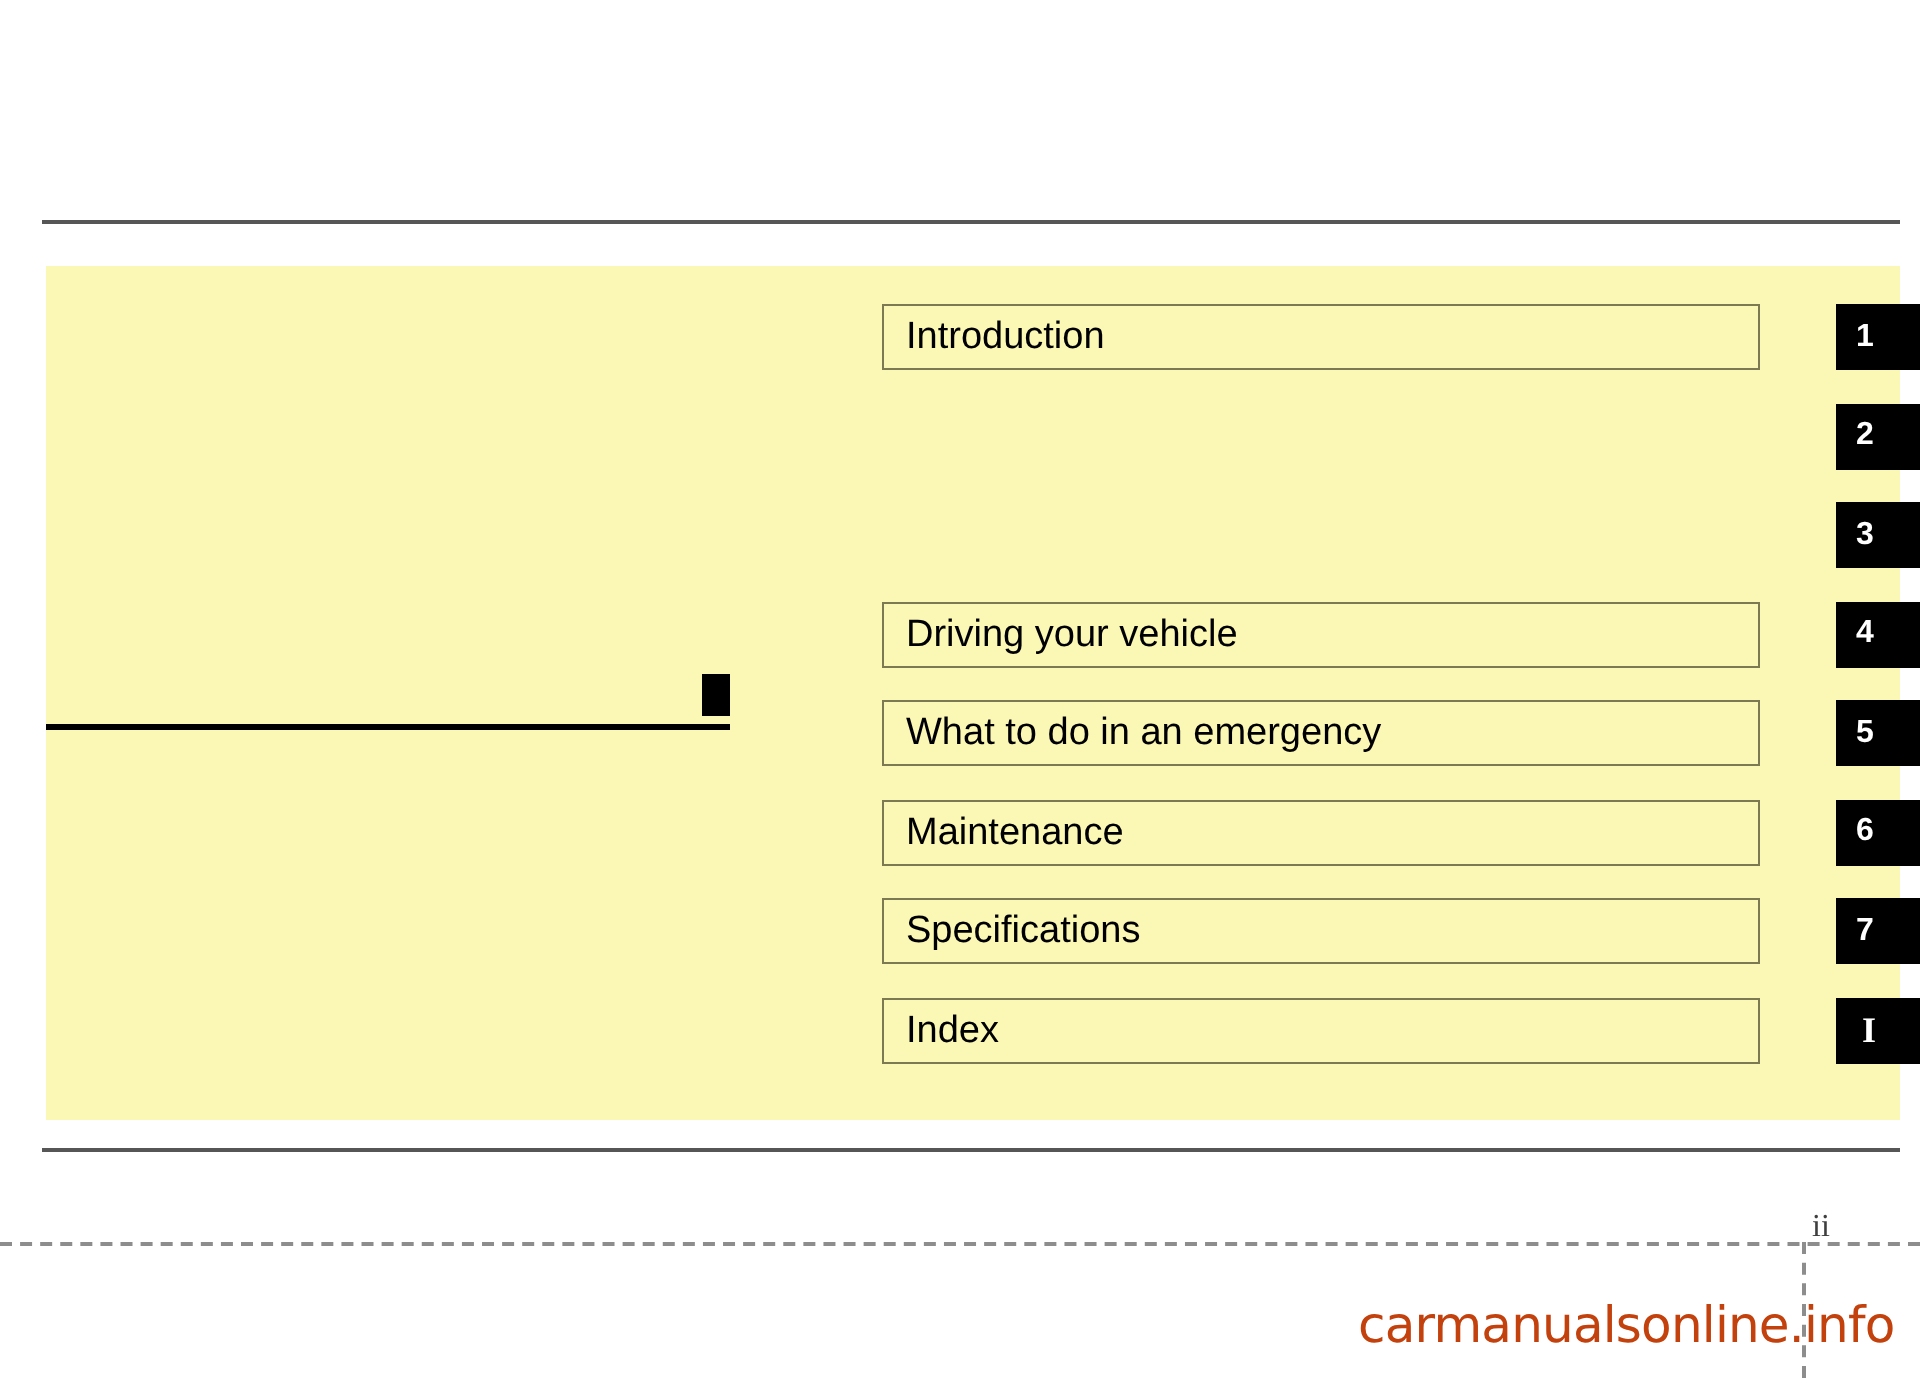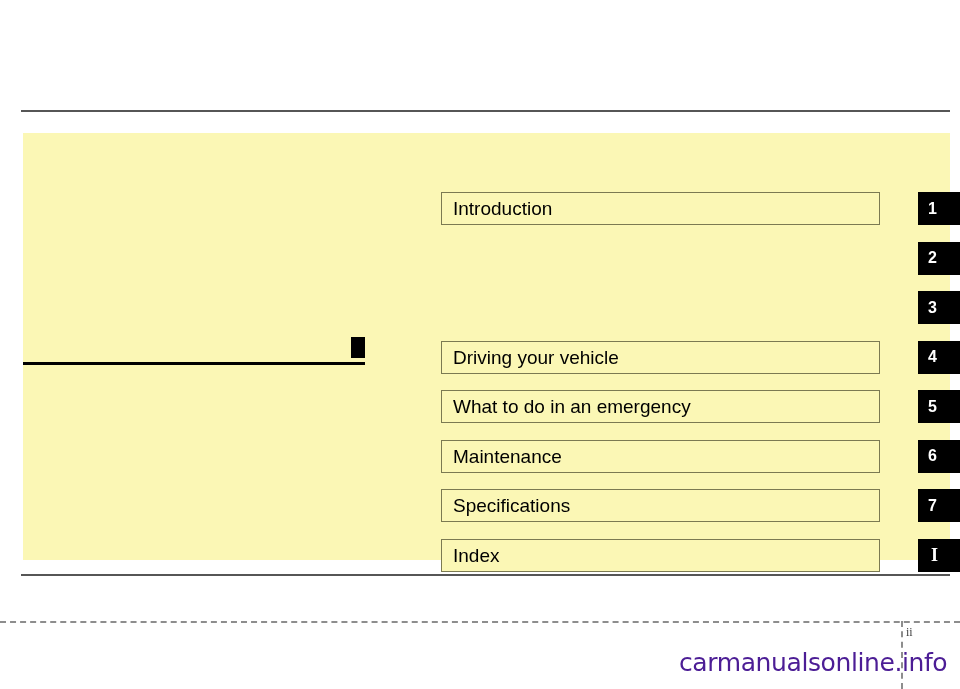--- a/index.html
+++ b/index.html
@@ -92,21 +92,20 @@
     height: 0;
     border-top: 3px solid #000;
   }
 
   
   .toc-list {
     position: absolute;
     left: 418px;
     top: 19px;
     width: 509px;
-    margin-top: 40px;
   }
 
   .toc-row {
     position: relative;
     height: 33px;
     margin-bottom: 16.5px;
   }
   .toc-row:last-child { margin-bottom: 0; }
 
   .toc-label {
@@ -172,35 +171,35 @@
     left: 901px;
     top: 621px;
     width: 0;
     height: 68px;
     border-left: 2px dashed #8d8d8d;
   }
 
   .page-number {
     position: absolute;
     left: 906px;
-    top: 626px;
+    top: 606px;
     font-family: "Liberation Serif", serif;
-    font-size: 12px;
+    font-size: 16px;
     color: #3f3f3f;
     line-height: 1;
   }
 
   .watermark {
     position: absolute;
     left: 679px;
     top: 650px;
     font-family: "DejaVu Sans", sans-serif;
     font-size: 25px;
     letter-spacing: -0.4px;
-    color: #4c1d95;
+    color: #c2410c;
     line-height: 1;
     white-space: nowrap;
   }
 </style>
 </head>
 <body>
 
 <div id="page">
 
   <div class="rule-top"></div>

